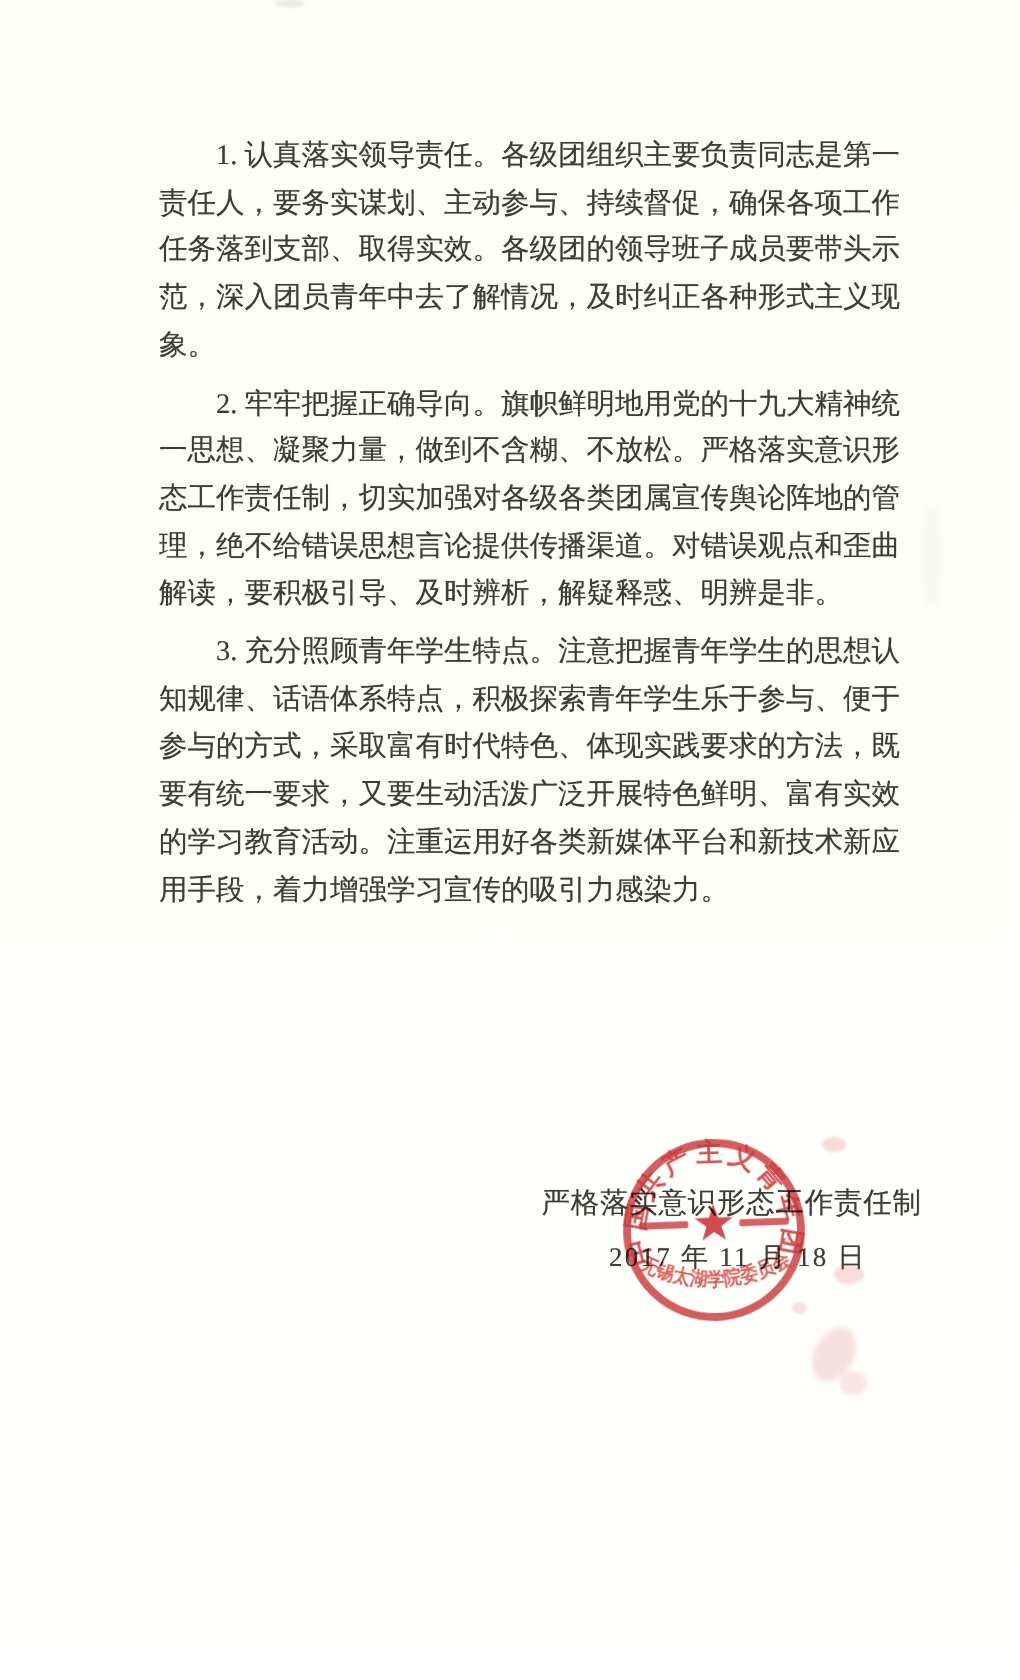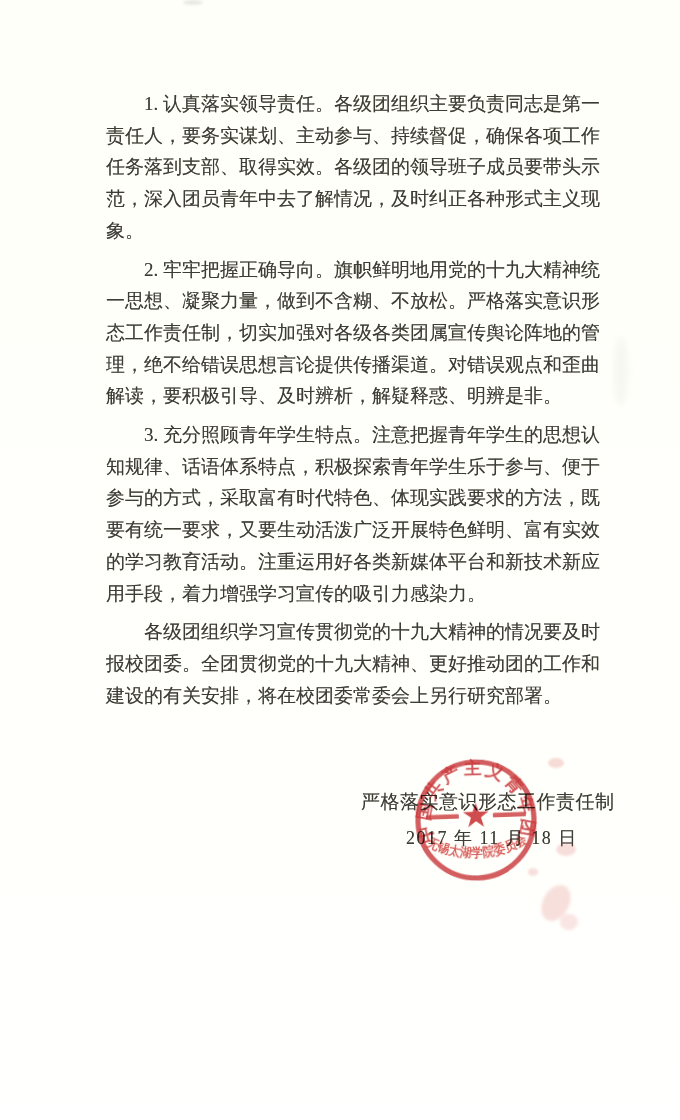--- a/index.html
+++ b/index.html
@@ -57,21 +57,20 @@
 
 <div class="page">
 
   <div class="smudge-top"></div>
   <div class="smudge-side"></div>
 
   <div class="doc-body">
     <p>1. 认真落实领导责任。各级团组织主要负责同志是第一责任人，要务实谋划、主动参与、持续督促，确保各项工作任务落到支部、取得实效。各级团的领导班子成员要带头示范，深入团员青年中去了解情况，及时纠正各种形式主义现象。</p>
     <p>2. 牢牢把握正确导向。旗帜鲜明地用党的十九大精神统一思想、凝聚力量，做到不含糊、不放松。严格落实意识形态工作责任制，切实加强对各级各类团属宣传舆论阵地的管理，绝不给错误思想言论提供传播渠道。对错误观点和歪曲解读，要积极引导、及时辨析，解疑释惑、明辨是非。</p>
     <p>3. 充分照顾青年学生特点。注意把握青年学生的思想认知规律、话语体系特点，积极探索青年学生乐于参与、便于参与的方式，采取富有时代特色、体现实践要求的方法，既要有统一要求，又要生动活泼广泛开展特色鲜明、富有实效的学习教育活动。注重运用好各类新媒体平台和新技术新应用手段，着力增强学习宣传的吸引力感染力。</p>
-    <p>各级团组织学习宣传贯彻党的十九大精神的情况要及时报校团委。全团贯彻党的十九大精神、更好推动团的工作和建设的有关安排，将在校团委常委会上另行研究部署。</p>
   </div>
 
   <div class="signature-block">
     <div class="signature-line">严格落实意识形态工作责任制</div>
     <div class="date-line">2017 年 11 月 18 日</div>
   </div>
 
   <div class="ink-speck speck-a"></div>
   <div class="ink-speck speck-b"></div>
   <div class="ink-speck speck-c"></div>

